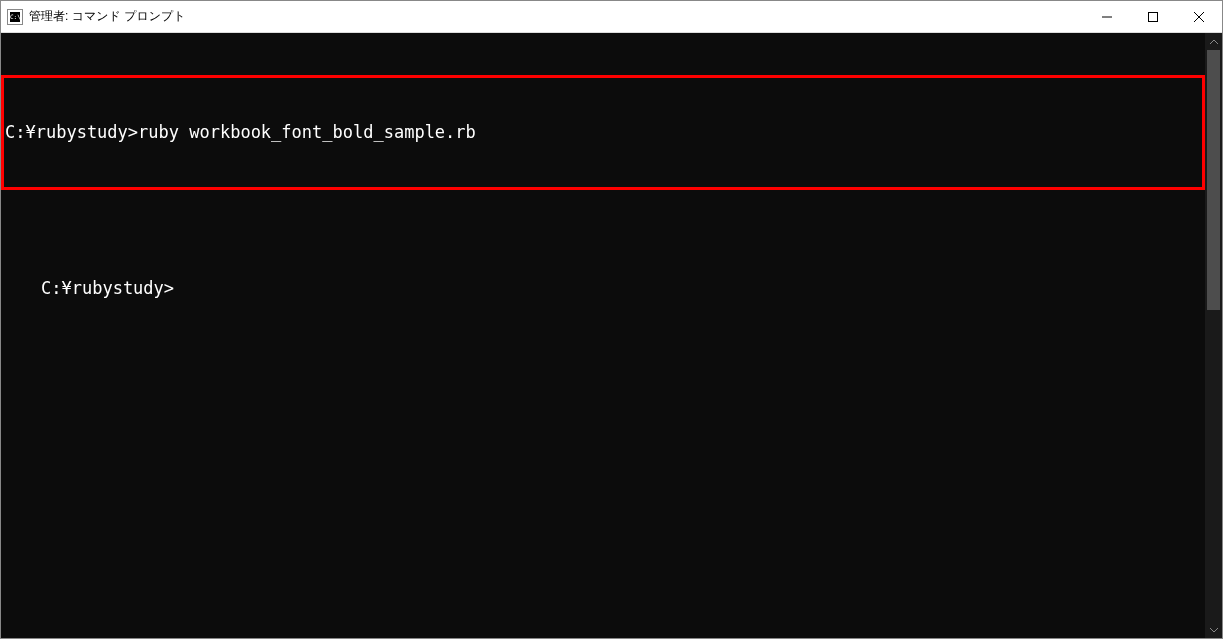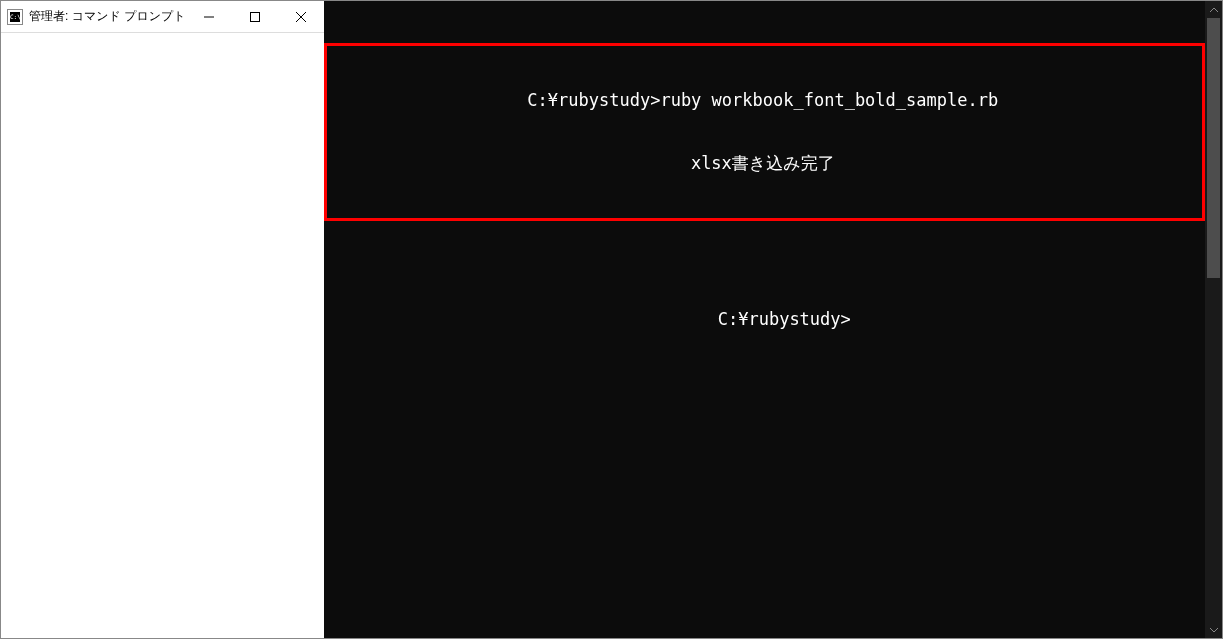--- a/index.html
+++ b/index.html
@@ -11,21 +11,21 @@
       width: 1223px;
       height: 639px;
       background: #ffffff;
       font-family: "Segoe UI", "Yu Gothic UI", sans-serif;
       overflow: hidden;
     }
     .window {
       width: 100%;
       height: 100%;
       display: flex;
-      flex-direction: row;
+      flex-direction: column;
       border: 1px solid #888;
     }
     .titlebar {
       height: 32px;
       background: #ffffff;
       display: flex;
       align-items: center;
       padding-left: 6px;
       border-bottom: 1px solid #ddd;
       flex-shrink: 0;
@@ -82,21 +82,20 @@
     }
     .terminal-content {
       width: calc(100% - 17px);
       height: 100%;
       padding: 0;
       font-family: "MS Gothic", "Consolas", monospace;
       font-size: 17px;
       color: #ffffff;
       white-space: pre;
       line-height: 21px;
-      text-align: center;
     }
     .highlight-box {
       border: 3px solid #ff0000;
       padding: 2px 4px 2px 1px;
       margin-bottom: 4px;
     }
     .terminal-line {
       display: block;
     }
     .scrollbar {
@@ -172,21 +171,20 @@
             <line x1="10" y1="0" x2="0" y2="10" stroke="#000" stroke-width="1"></line>
           </svg>
       </div>
     </div>
   </div>
 
   <div class="terminal-area">
     <div class="terminal-content">
       <div class="highlight-box">
         <span class="terminal-line">C:¥rubystudy&gt;ruby workbook_font_bold_sample.rb</span>
-        <span class="terminal-line">xlsx書き込み完了</span>
       </div>
       <div class="plain-block">
         <span class="terminal-line">C:¥rubystudy&gt;</span>
       </div>
     </div>
 
     <div class="scrollbar">
       <div class="scrollbar-btn up">
         <svg viewBox="0 0 8 8">
             <polyline points="0,6 4,2 8,6" fill="none" stroke="#888" stroke-width="1"></polyline>

